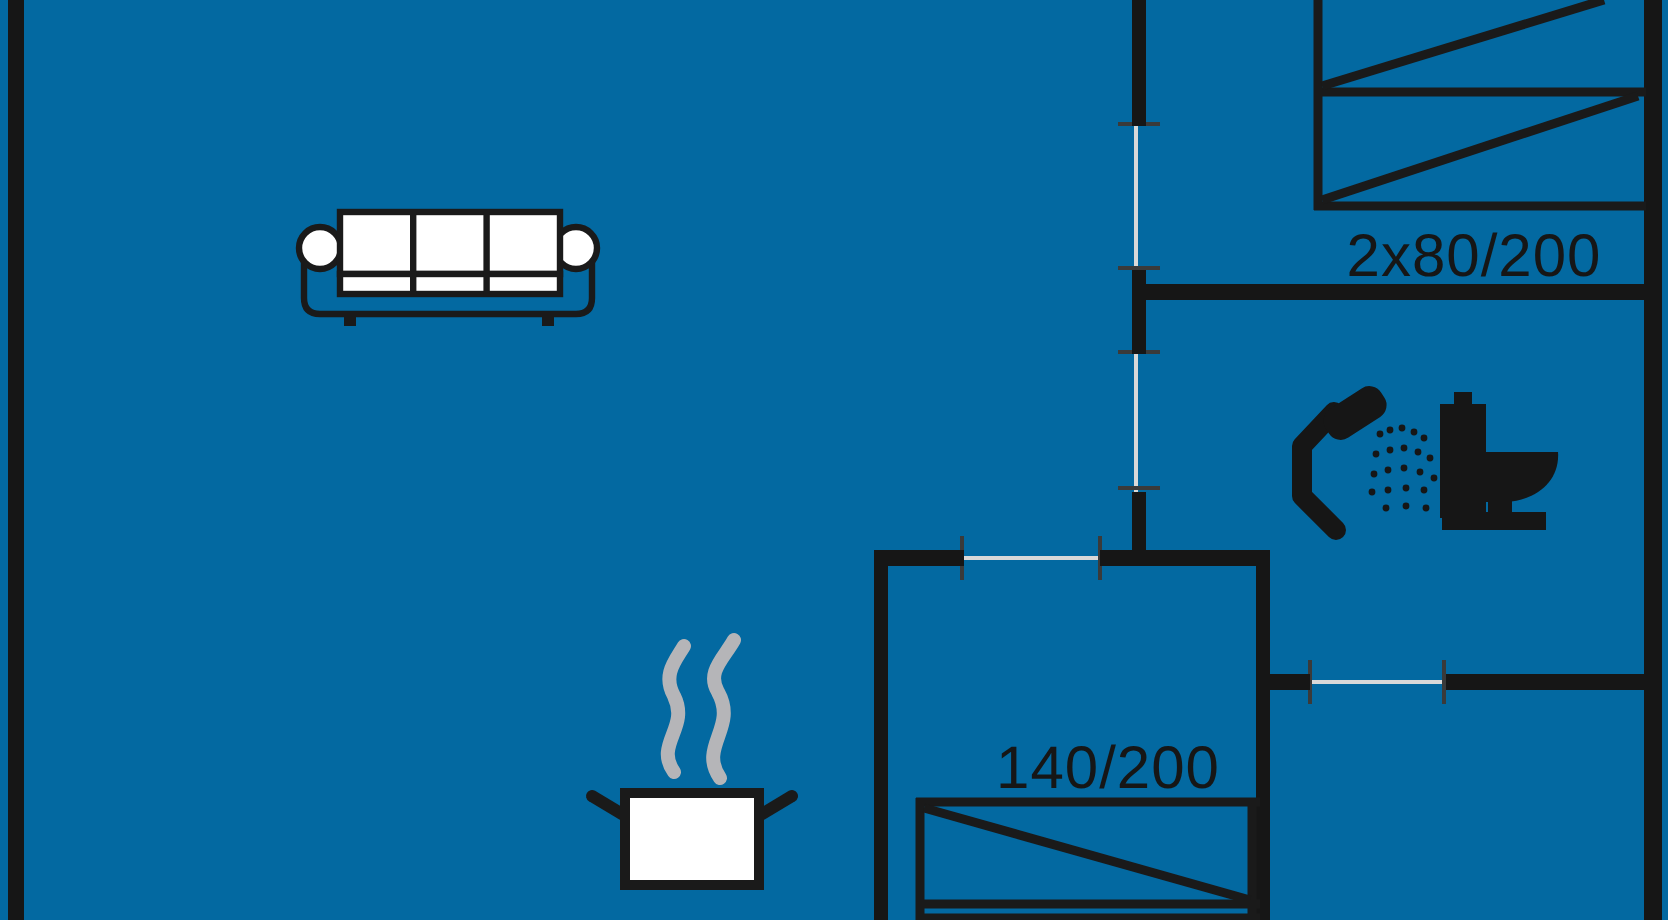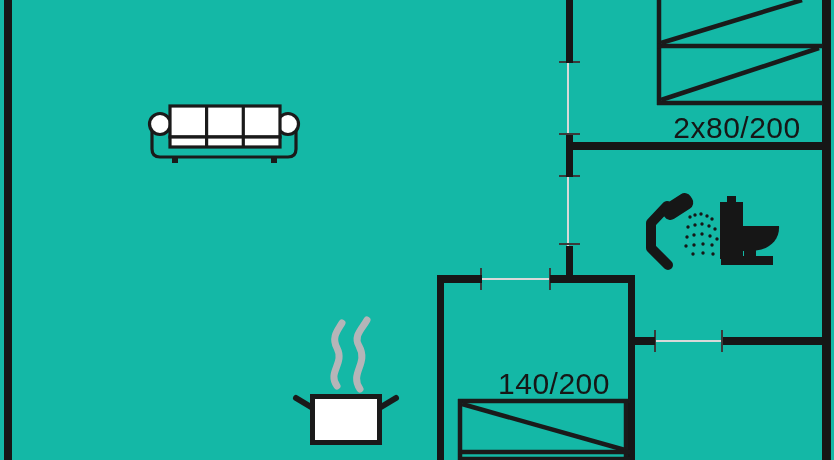--- a/index.html
+++ b/index.html
@@ -1,19 +1,19 @@
 <!DOCTYPE html>
 <html><head>
 <meta charset="utf-8">
 <style>
   html,body{margin:0;padding:0;background:#ffffff;}
   #canvas{
     position:relative;
     width:834px;height:460px;
-    background:#14b8a6;
+    background:#0369a1;
     overflow:hidden;
     font-family:"Liberation Sans",sans-serif;
   }
   .plan-label{
     font-family:"Liberation Sans",sans-serif;
     font-size:30px;
     fill:#161616;
     letter-spacing:0.5px;
   }
 </style>

